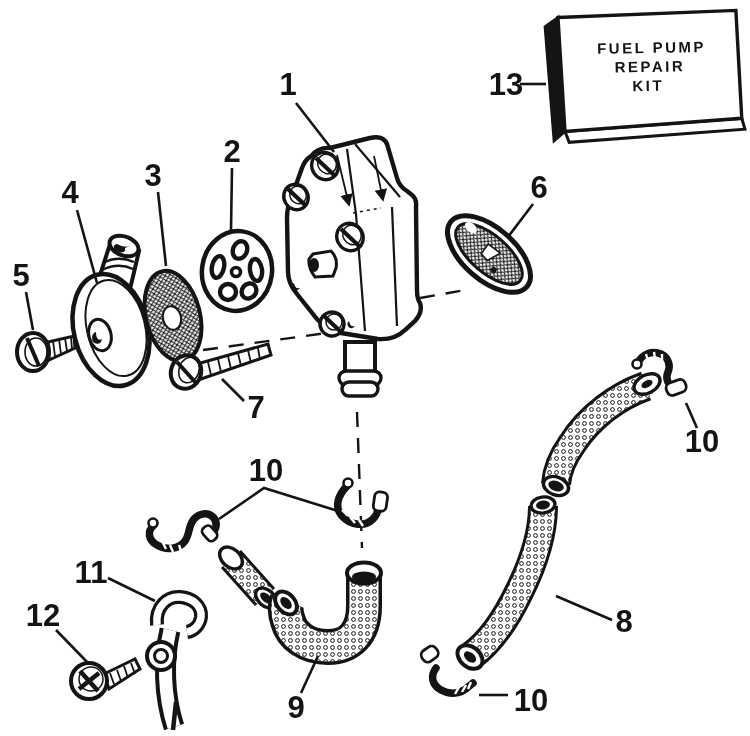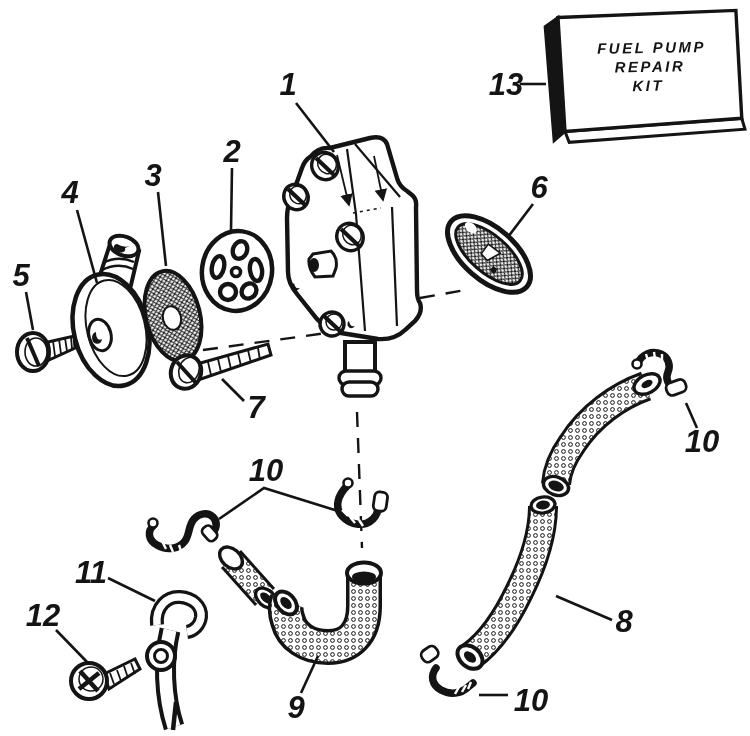--- a/index.html
+++ b/index.html
@@ -1,17 +1,17 @@
 <!DOCTYPE html>
 <html><head>
 <meta charset="utf-8">
 <style>
   html,body{margin:0;padding:0;background:#ffffff;}
   .stage{position:relative;width:750px;height:736px;background:#ffffff;overflow:hidden;
-         font-family:"Liberation Sans", sans-serif;font-style:italic;}
+         font-family:"Liberation Sans", sans-serif;}
   svg{display:block;}
   .callout{font-family:"Liberation Sans", sans-serif;font-weight:bold;font-size:31px;fill:#141414;}
   .kit-text{font-family:"Liberation Sans", sans-serif;font-weight:bold;font-size:15px;
             letter-spacing:2.5px;fill:#141414;}
   .ink{stroke:#141414;fill:none;}
   .leader{stroke:#141414;stroke-width:2.6;fill:none;}
   .dashedline{stroke:#141414;stroke-width:2.4;fill:none;stroke-dasharray:15 11;}
   .whitepart{fill:#ffffff;stroke:#141414;}
 </style>
 </head>

